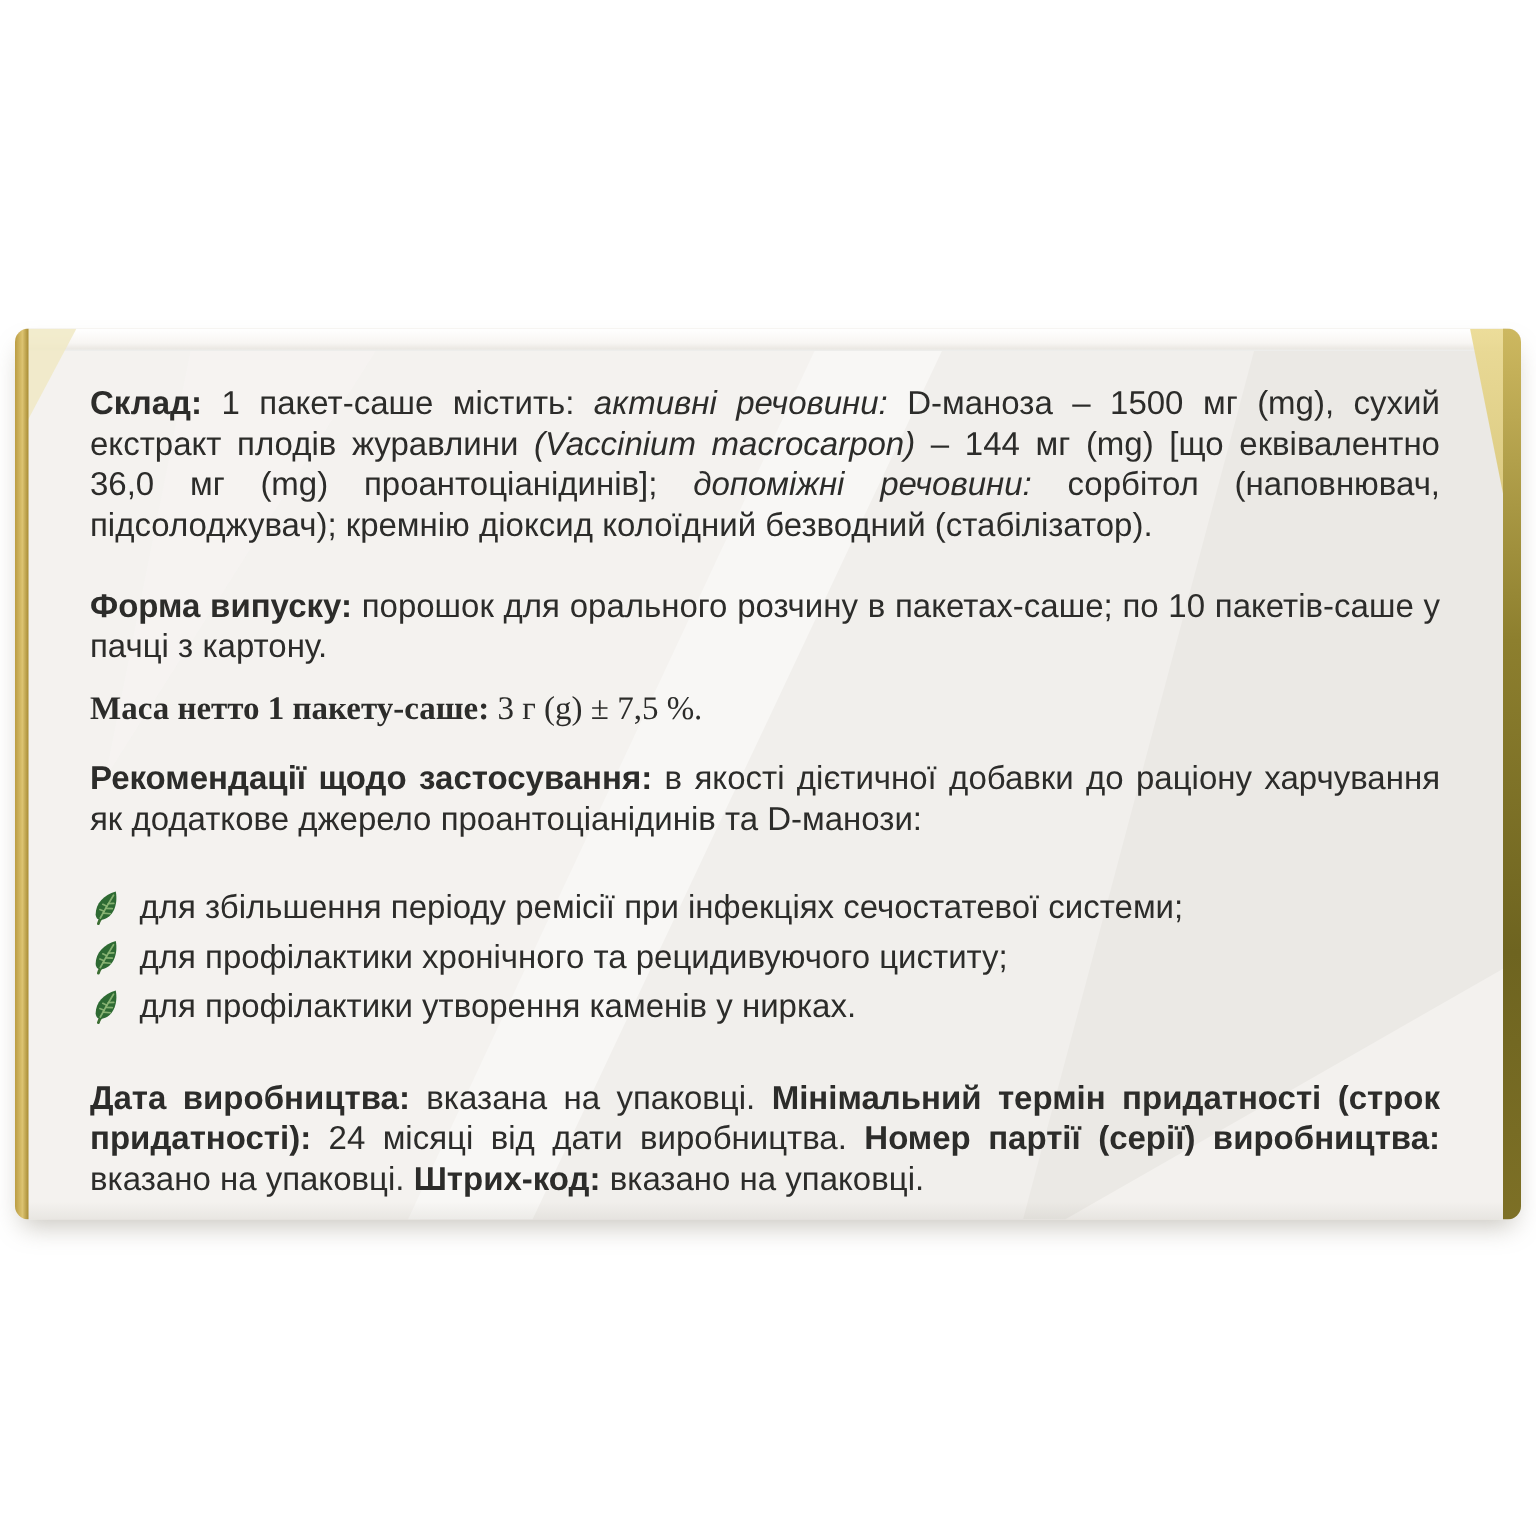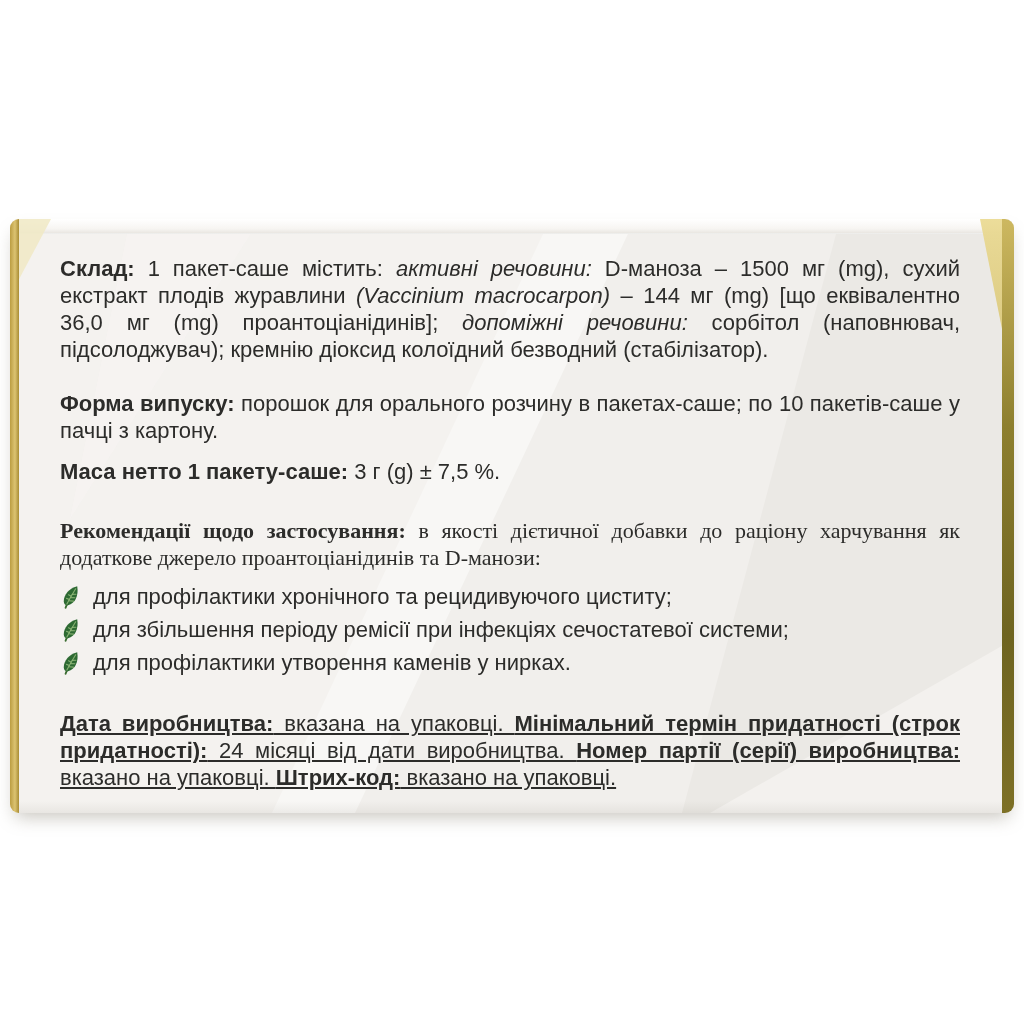--- a/index.html
+++ b/index.html
@@ -65,34 +65,34 @@
   .content{
     position:absolute;z-index:3;
     left:50px;right:54px;top:36px;bottom:2px;
     color:var(--text-color);
     font-size:22px;line-height:27px;
     text-align:justify;
   }
   .para{margin:0 0 20px;}
   .para.composition{margin-bottom:22px;}
   .para.form{margin-bottom:14px;margin-top:27px;}
-  .para.mass{margin-bottom:32px;}
-  .para.reco{margin-bottom:12px;font-family:Liberation Serif, serif;}
+  .para.mass{margin-bottom:20px;font-family:Liberation Serif, serif;}
+  .para.reco{margin-bottom:32px;}
   .para b{font-weight:bold;}
   .para i{font-style:italic;}
   ul.indications{list-style:none;margin:0;padding:0;}
   ul.indications li{
     display:flex;align-items:flex-start;gap:12px;
     margin:0 0 6px;text-align:left;
   }
   .leaf{flex:0 0 auto;margin-top:3px;transform:rotate(-7deg);}
   .leaf-body{fill:var(--leaf-green);}
   .leaf-vein{stroke:var(--leaf-vein);stroke-width:1.2;fill:none;stroke-linecap:round;opacity:.9;}
   .leaf-stem{stroke:#3c6e33;stroke-width:2;fill:none;stroke-linecap:round;}
-  .para.manufacture{margin-top:34px;margin-bottom:0;text-decoration:underline;}
+  .para.manufacture{margin-top:34px;margin-bottom:0;}
 </style>
 </head>
 <body>
 
 <div class="box">
 
   <svg class="face-shading" viewBox="0 0 1004 594" preserveAspectRatio="none" aria-hidden="true">
     <rect x="0" y="0" width="1004" height="594" fill="#f1efec"></rect>
     <polygon points="0,0 540,0 270,594 0,594" fill="#f4f2ef"></polygon>
     <polygon points="540,0 625,0 345,594 262,594" fill="#f8f7f5"></polygon>
@@ -120,30 +120,30 @@
     <p class="para reco"><b>Рекомендації щодо застосування:</b><span> в якості дієтичної добавки до раціону харчування як додаткове джерело проантоціанідинів та D-манози:</span></p>
 
     <ul class="indications">
       <li>
         <svg class="leaf" width="21" height="23" viewBox="0 0 22 24" aria-hidden="true">
           <path class="leaf-stem" d="M4.6 22 C5.2 20.6 5.8 19.7 6.8 18.6"></path>
           <path class="leaf-body" d="M19.4 1.2 C10.6 2.6 4.4 7.9 3.5 15.3 C3.2 18 4.8 19.9 7.4 19.7 C15.2 19.1 20 10.7 19.4 1.2 Z"></path>
           <path class="leaf-vein" d="M6.4 18.3 C9.8 13.4 13.6 8.4 17.5 3.6"></path>
           <path class="leaf-vein" d="M8.8 15.2 L13.6 16.2 M11.0 12.1 L15.5 12.8 M13.2 9.0 L17.0 9.3 M9.6 13.9 L6.8 12.4 M11.9 10.7 L9.3 9.0"></path>
         </svg>
-        <span>для профілактики хронічного та рецидивуючого циститу;</span>
+        <span>для збільшення періоду ремісії при інфекціях сечостатевої системи;</span>
       </li>
       <li>
         <svg class="leaf" width="21" height="23" viewBox="0 0 22 24" aria-hidden="true">
           <path class="leaf-stem" d="M4.6 22 C5.2 20.6 5.8 19.7 6.8 18.6"></path>
           <path class="leaf-body" d="M19.4 1.2 C10.6 2.6 4.4 7.9 3.5 15.3 C3.2 18 4.8 19.9 7.4 19.7 C15.2 19.1 20 10.7 19.4 1.2 Z"></path>
           <path class="leaf-vein" d="M6.4 18.3 C9.8 13.4 13.6 8.4 17.5 3.6"></path>
           <path class="leaf-vein" d="M8.8 15.2 L13.6 16.2 M11.0 12.1 L15.5 12.8 M13.2 9.0 L17.0 9.3 M9.6 13.9 L6.8 12.4 M11.9 10.7 L9.3 9.0"></path>
         </svg>
-        <span>для збільшення періоду ремісії при інфекціях сечостатевої системи;</span>
+        <span>для профілактики хронічного та рецидивуючого циститу;</span>
       </li>
       <li>
         <svg class="leaf" width="21" height="23" viewBox="0 0 22 24" aria-hidden="true">
           <path class="leaf-stem" d="M4.6 22 C5.2 20.6 5.8 19.7 6.8 18.6"></path>
           <path class="leaf-body" d="M19.4 1.2 C10.6 2.6 4.4 7.9 3.5 15.3 C3.2 18 4.8 19.9 7.4 19.7 C15.2 19.1 20 10.7 19.4 1.2 Z"></path>
           <path class="leaf-vein" d="M6.4 18.3 C9.8 13.4 13.6 8.4 17.5 3.6"></path>
           <path class="leaf-vein" d="M8.8 15.2 L13.6 16.2 M11.0 12.1 L15.5 12.8 M13.2 9.0 L17.0 9.3 M9.6 13.9 L6.8 12.4 M11.9 10.7 L9.3 9.0"></path>
         </svg>
         <span>для профілактики утворення каменів у нирках.</span>
       </li>

